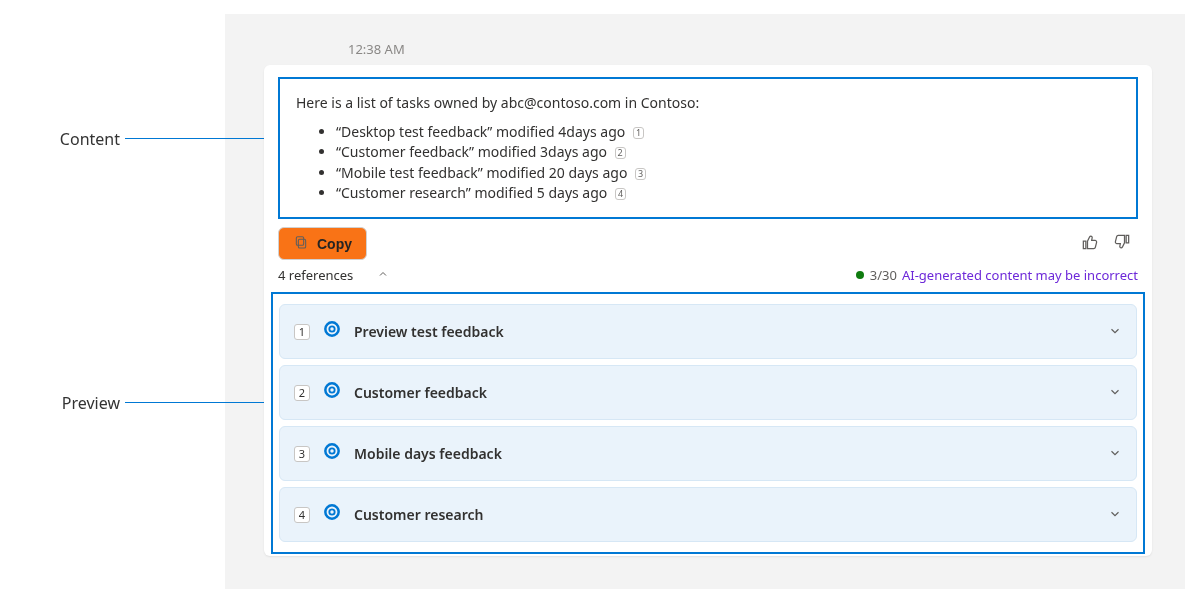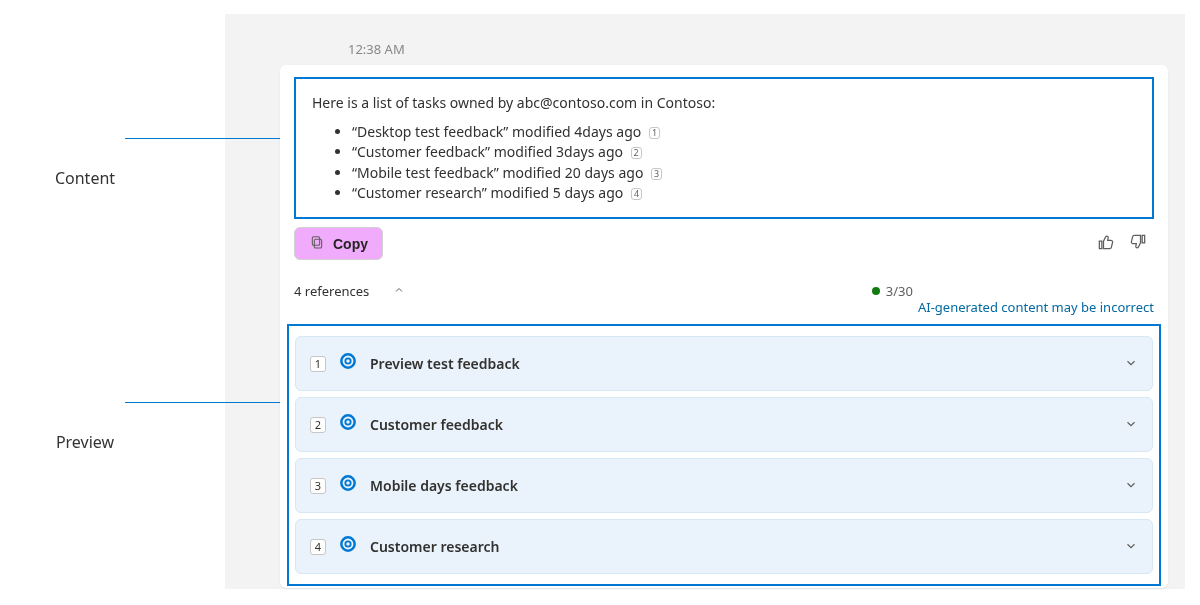--- a/index.html
+++ b/index.html
@@ -4,43 +4,42 @@
 <style>
   * { box-sizing: border-box; margin: 0; padding: 0; }
   html, body { width: 1200px; height: 605px; font-family: "Segoe UI", -apple-system, system-ui, sans-serif; background: #fff; }
   body { position: relative; }
 
   
   .callout-label {
     position: absolute;
     font-size: 16px;
     color: #333;
-    text-align: center;
-    margin-top: 39px;
+    text-align: right;
   }
   .callout-line {
     position: absolute;
     background: #0078d4;
     height: 1px;
   }
 
   
   .canvas {
     position: absolute;
     left: 225px;
     top: 14px;
     width: 960px;
     height: 575px;
     background: #f3f3f3;
   }
 
   
   .card {
     position: absolute;
-    left: 280px;
+    left: 264px;
     top: 65px;
     width: 888px;
     background: #ffffff;
     border-radius: 6px;
     box-shadow: 0 1px 2px rgba(0,0,0,0.08);
     padding-bottom: 2px;
   }
 
   .timestamp {
     position: absolute;
@@ -90,21 +89,21 @@
     display: flex;
     align-items: center;
     padding: 0 14px;
     margin-top: 4px;
   }
   .copy-btn {
     display: inline-flex;
     align-items: center;
     gap: 8px;
     border: 1px solid #d1d1d1;
-    background: #f0abfc;
+    background: #f97316;
     border-radius: 6px;
     padding: 6px 14px;
     font-size: 14px;
     color: #252423;
     cursor: pointer;
     font-weight: 600;
   }
   .copy-btn svg { width: 16px; height: 16px; }
   .action-spacer { flex: 1; }
   .thumb-btn {
@@ -127,21 +126,21 @@
     color: #323130;
     cursor: pointer;
   }
   .refs-toggle svg { width: 12px; height: 12px; }
   .refs-spacer { flex: 1; }
   .status-dot {
     width: 8px; height: 8px; border-radius: 50%; background: #107c10;
     display: inline-block; margin-right: 6px;
   }
   .counter { color: #605e5c; margin-right: 5px; }
-  .disclaimer { color: #0369a1; margin-top: 32px; }
+  .disclaimer { color: #6d28d9; }
 
   
   .preview-box {
     margin: 2px 7px 0 7px;
     padding: 4px 4px;
   }
   .ref-item {
     display: flex;
     align-items: center;
     gap: 12px;

